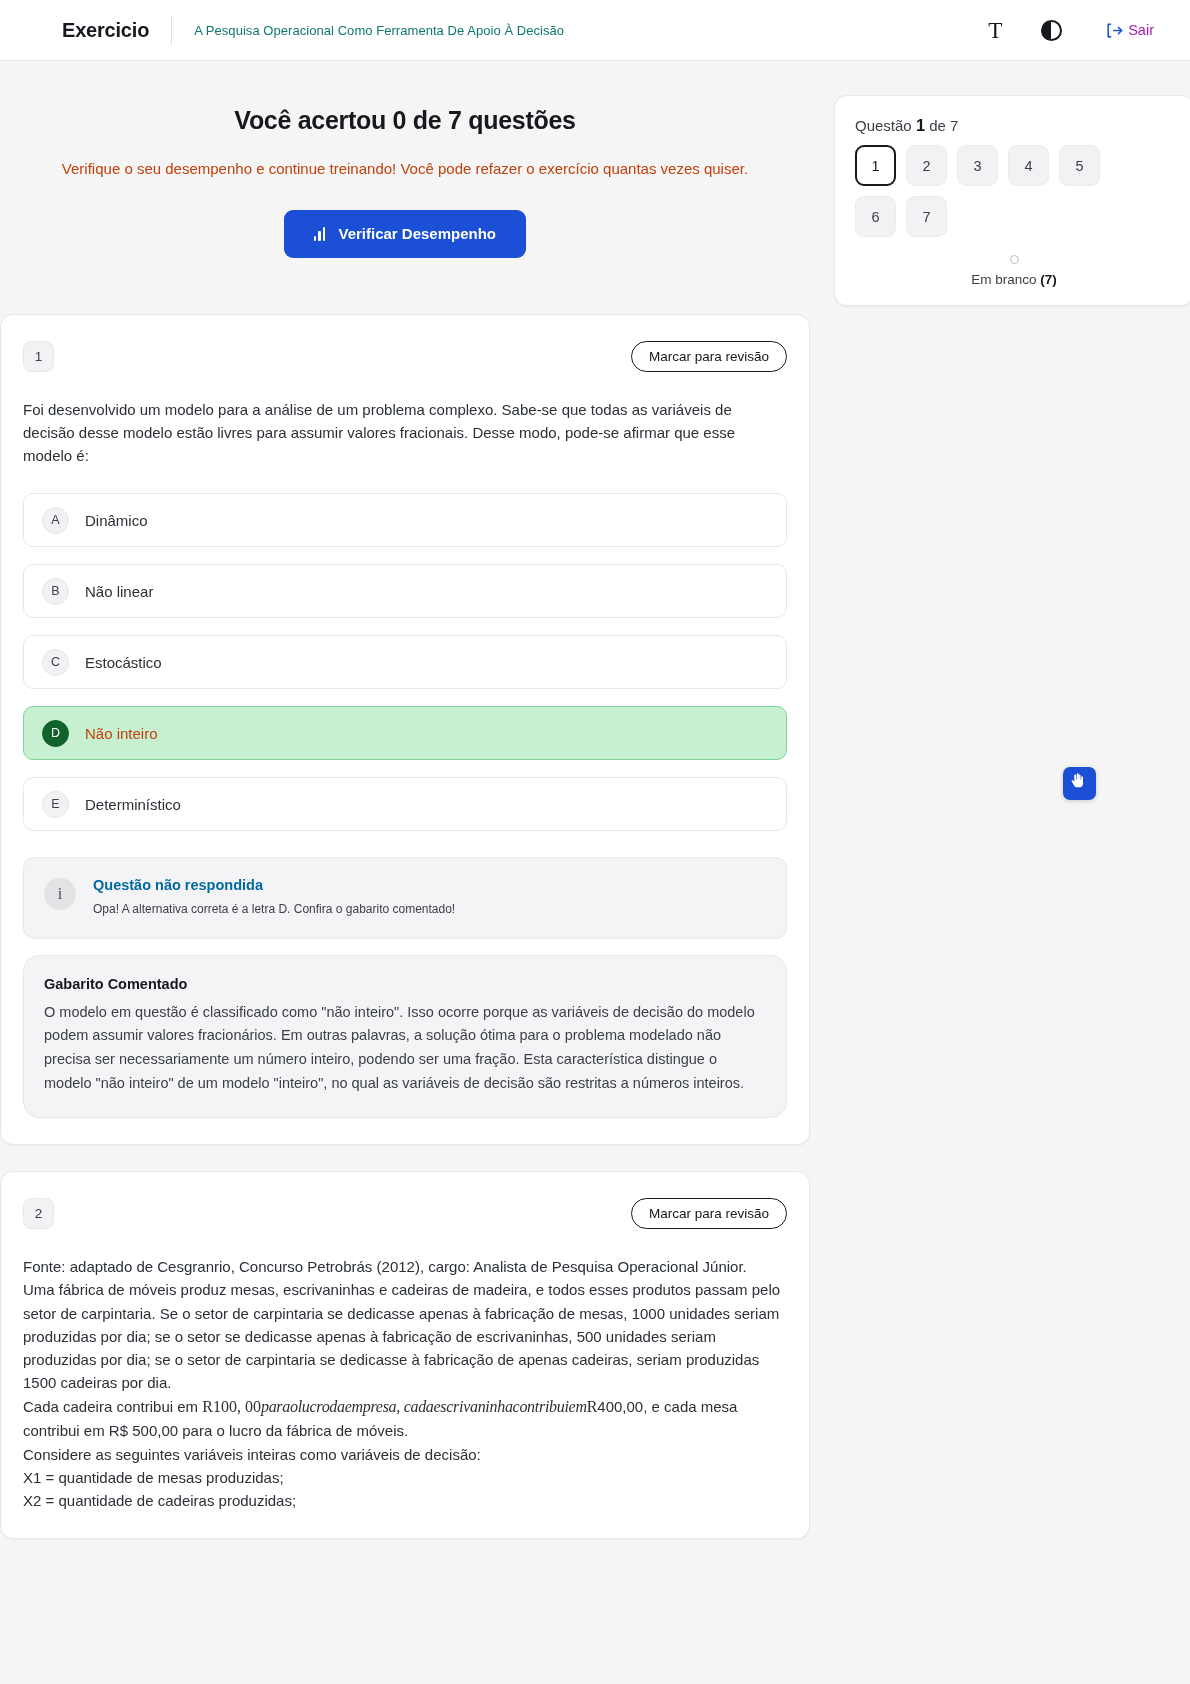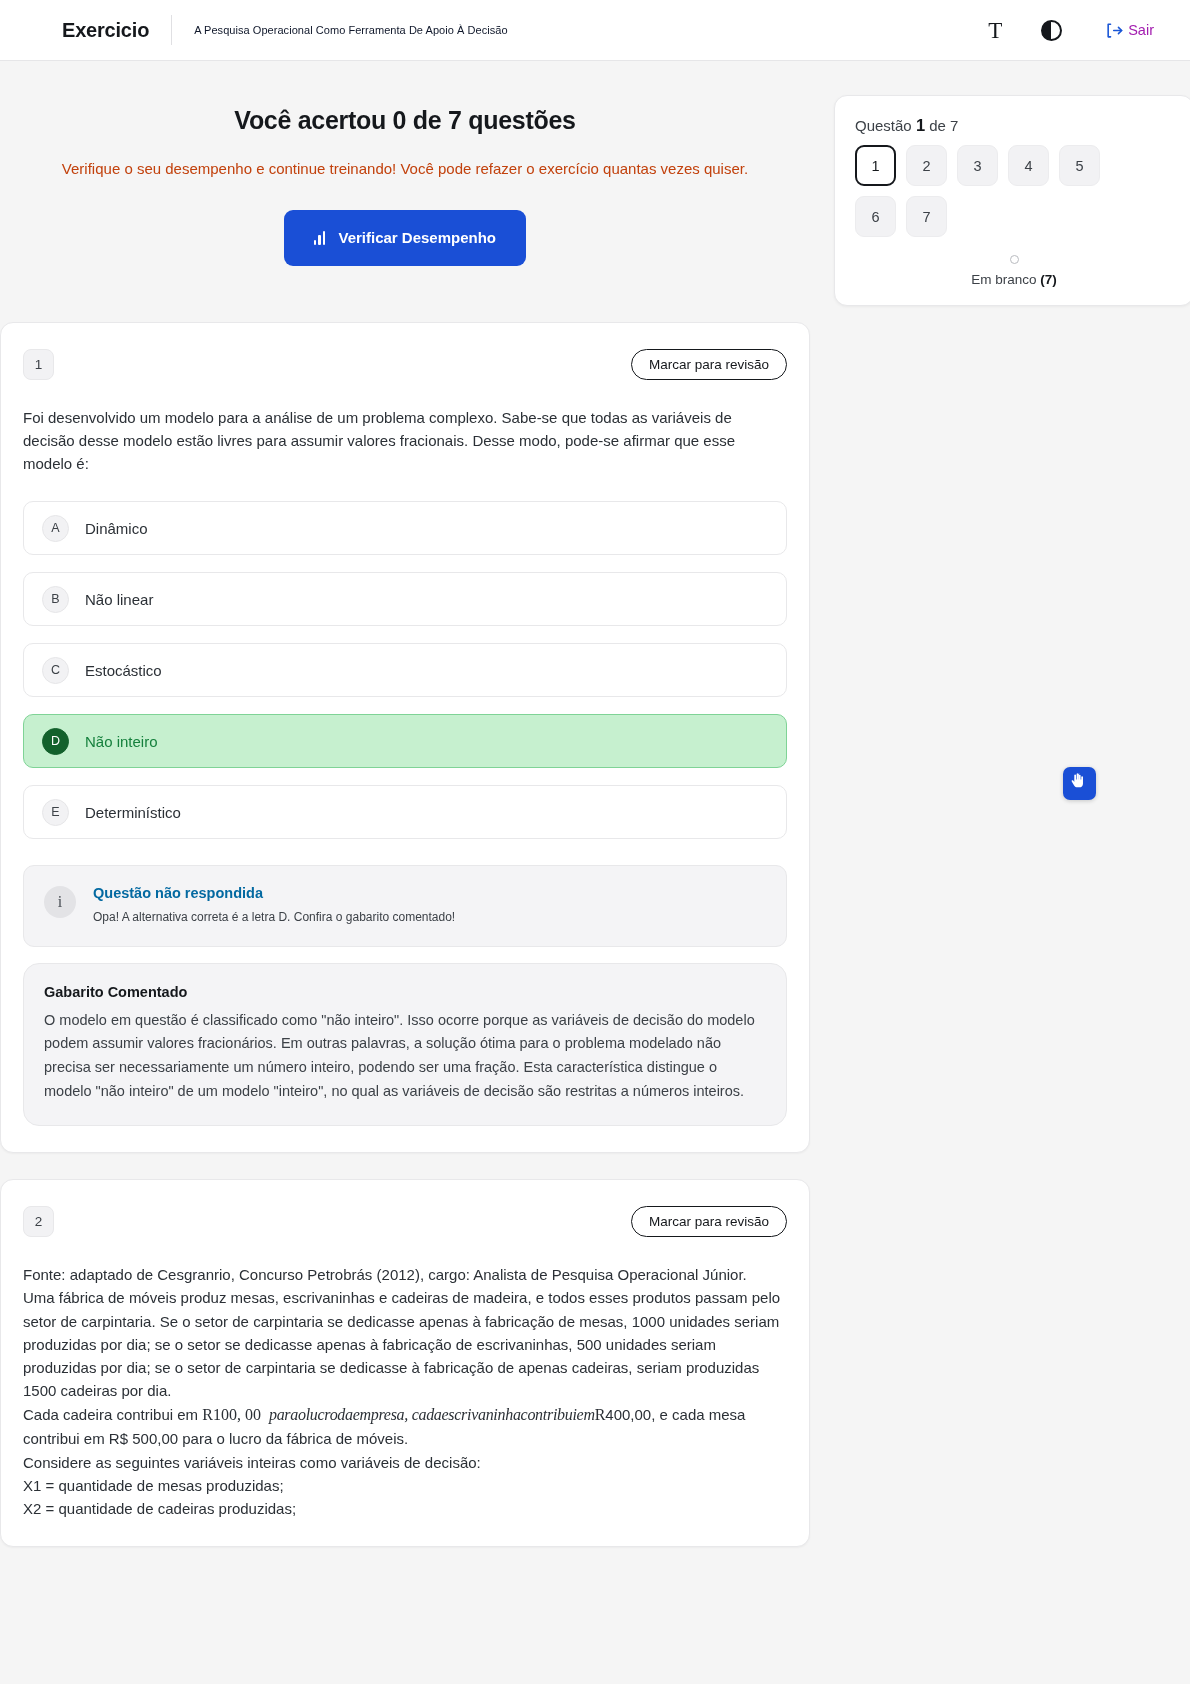--- a/index.html
+++ b/index.html
@@ -28,22 +28,22 @@
     letter-spacing: -0.2px;
     color: #15181c;
   }
   .vdiv {
     width: 1px;
     height: 30px;
     background: #e0e0e3;
     margin: 0 22px;
   }
   .exam-title {
-    font-size: 11px;
-    color: #0f172a;
+    font-size: 13px;
+    color: #0f766e;
     font-weight: 400;
     letter-spacing: 0.05px;
   }
   .topbar-actions {
     margin-left: auto;
     display: flex;
     align-items: center;
     gap: 0px;
   }
   .icon-btn {
@@ -119,21 +119,21 @@
   .perf-btn {
     margin-top: 29px;
     display: inline-flex;
     align-items: center;
     gap: 13px;
     background: #1a4fd6;
     color: #fff;
     border: none;
     border-radius: 9px;
     padding: 0 30px;
-    height: 56px;
+    height: 48px;
     font-size: 15px;
     font-weight: 600;
     cursor: pointer;
     font-family: "Liberation Sans", sans-serif;
   }
   .bars-icon { display: flex; align-items: flex-end; gap: 2px; height: 14px; }
   .bars-icon i { display: block; width: 2.5px; background: #fff; border-radius: 1px; }
   .bars-icon i:nth-child(1) { height: 5px; }
   .bars-icon i:nth-child(2) { height: 10px; }
   .bars-icon i:nth-child(3) { height: 14px; }
@@ -209,21 +209,21 @@
   .opt-text { font-size: 15px; color: #2b3036; }
   .opt.correct {
     background: #c6f0cf;
     border: 1.5px solid #7fd396;
   }
   .opt.correct .opt-letter {
     background: #13612c;
     border-color: #13612c;
     color: #ffffff;
   }
-  .opt.correct .opt-text { color: #15803d; }
+  .opt.correct .opt-text { color: #c2410c; }
 
   
   .feedback {
     display: flex;
     gap: 17px;
     align-items: flex-start;
     background: #f4f4f6;
     border: 1px solid #e8e8ea;
     border-radius: 11px;
     padding: 19px 20px;
@@ -253,21 +253,20 @@
     padding: 20px 20px 22px 20px;
     margin-top: 16px;
   }
   .gab-title { font-size: 14.5px; font-weight: 700; color: #15181c; margin-bottom: 9px; }
   .gab-body { font-size: 14.5px; color: #3c4147; line-height: 1.63; }
   .mathit {
     font-family: "Liberation Serif", serif;
     font-style: italic;
     font-size: 16px;
     letter-spacing: -0.3px;
-    margin-left: 8px;
   }
   .mathrm {
     font-family: "Liberation Serif", serif;
     font-style: normal;
     font-size: 16px;
   }
 
   
   .navpanel {
     background: #fff;

